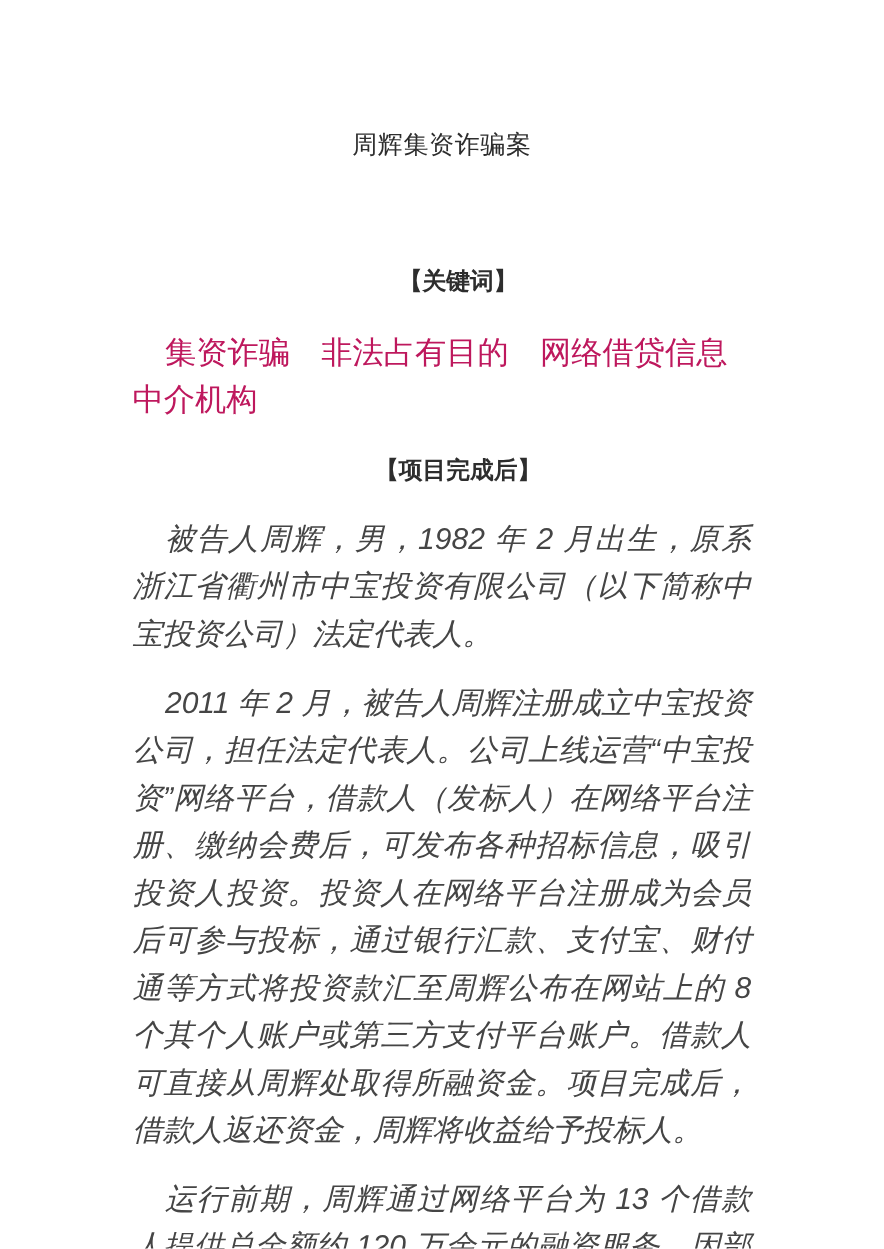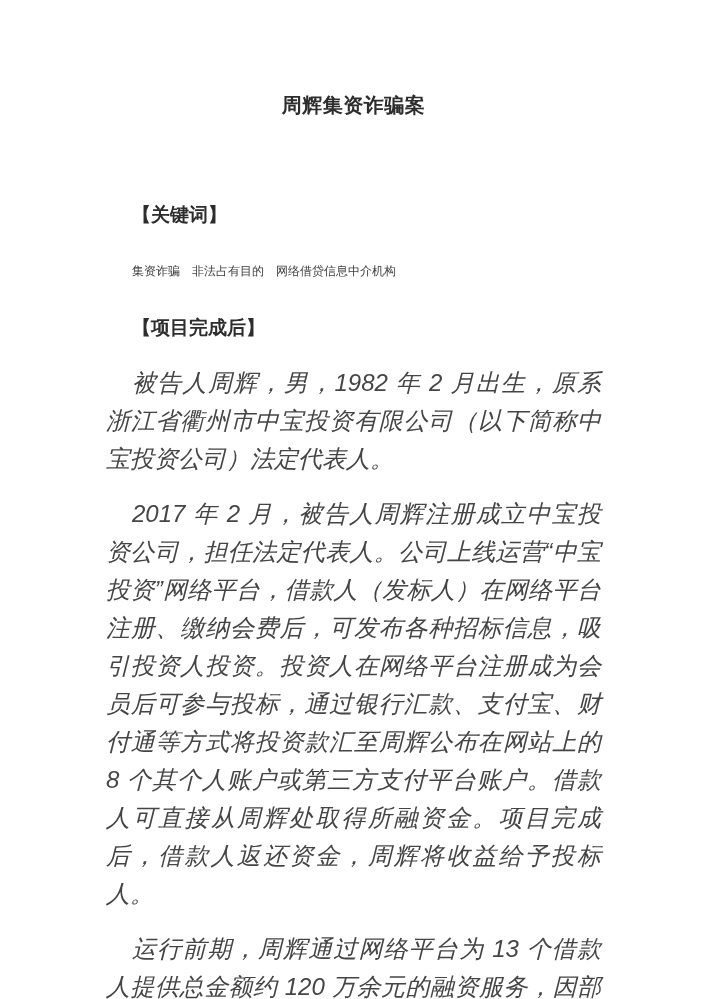--- a/index.html
+++ b/index.html
@@ -12,55 +12,56 @@
     width: 707px;
     height: 999px;
     box-sizing: border-box;
     padding: 92px 106px 0 106px;
     overflow: hidden;
     background: #ffffff;
     font-family: "Liberation Sans", sans-serif;
     color: #454545;
   }
   .doc-title {
-    margin: 0;
+    margin: 11px;
     text-align: center;
     font-size: 20px;
     line-height: 26px;
-    font-weight: bold;
+    font-weight: normal;
     color: #2d2d2d;
     letter-spacing: 0.5px;
   }
   .case-number {
     margin: 30px 0 0 0;
     text-align: center;
     font-size: 19.5px;
     line-height: 26px;
     font-weight: bold;
     color: #2d2d2d;
   }
   .section-heading {
     margin: 0;
     font-size: 19px;
     line-height: 38px;
     font-weight: bold;
     color: #2d2d2d;
     text-indent: 26px;
+    text-align: center;
   }
   .kw-heading {
     margin-top: 78px;
   }
   .facts-heading {
     margin-top: 19px;
   }
   .keywords-line {
     margin: 18px 0 0 0;
-    font-size: 12px;
+    font-size: 25px;
     line-height: 38px;
-    color: #404040;
+    color: #be185d;
     text-indent: 26px;
   }
   p.body-para {
     margin: 17px 0 0 0;
     font-size: 24px;
     line-height: 38px;
     color: #454545;
     text-align: justify;
     text-indent: 26px;
     word-break: break-all;
@@ -76,17 +77,17 @@
 
 
   <h2 class="section-heading kw-heading">【关键词】</h2>
 
   <div class="keywords-line">集资诈骗　非法占有目的　网络借贷信息中介机构</div>
 
   <h2 class="section-heading facts-heading">【项目完成后】</h2>
 
   <p class="body-para">被告人周辉，男，1982 年 2 月出生，原系浙江省衢州市中宝投资有限公司（以下简称中宝投资公司）法定代表人。</p>
 
-  <p class="body-para">2017 年 2 月，被告人周辉注册成立中宝投资公司，担任法定代表人。公司上线运营“中宝投资”网络平台，借款人（发标人）在网络平台注册、缴纳会费后，可发布各种招标信息，吸引投资人投资。投资人在网络平台注册成为会员后可参与投标，通过银行汇款、支付宝、财付通等方式将投资款汇至周辉公布在网站上的 8 个其个人账户或第三方支付平台账户。借款人可直接从周辉处取得所融资金。项目完成后，借款人返还资金，周辉将收益给予投标人。</p>
+  <p class="body-para">2011 年 2 月，被告人周辉注册成立中宝投资公司，担任法定代表人。公司上线运营“中宝投资”网络平台，借款人（发标人）在网络平台注册、缴纳会费后，可发布各种招标信息，吸引投资人投资。投资人在网络平台注册成为会员后可参与投标，通过银行汇款、支付宝、财付通等方式将投资款汇至周辉公布在网站上的 8 个其个人账户或第三方支付平台账户。借款人可直接从周辉处取得所融资金。项目完成后，借款人返还资金，周辉将收益给予投标人。</p>
 
   <p class="body-para">运行前期，周辉通过网络平台为 13 个借款人提供总金额约 120 万余元的融资服务，因部分借款人未能还清借款造成</p>
 
 </div>
 
 </body></html>

